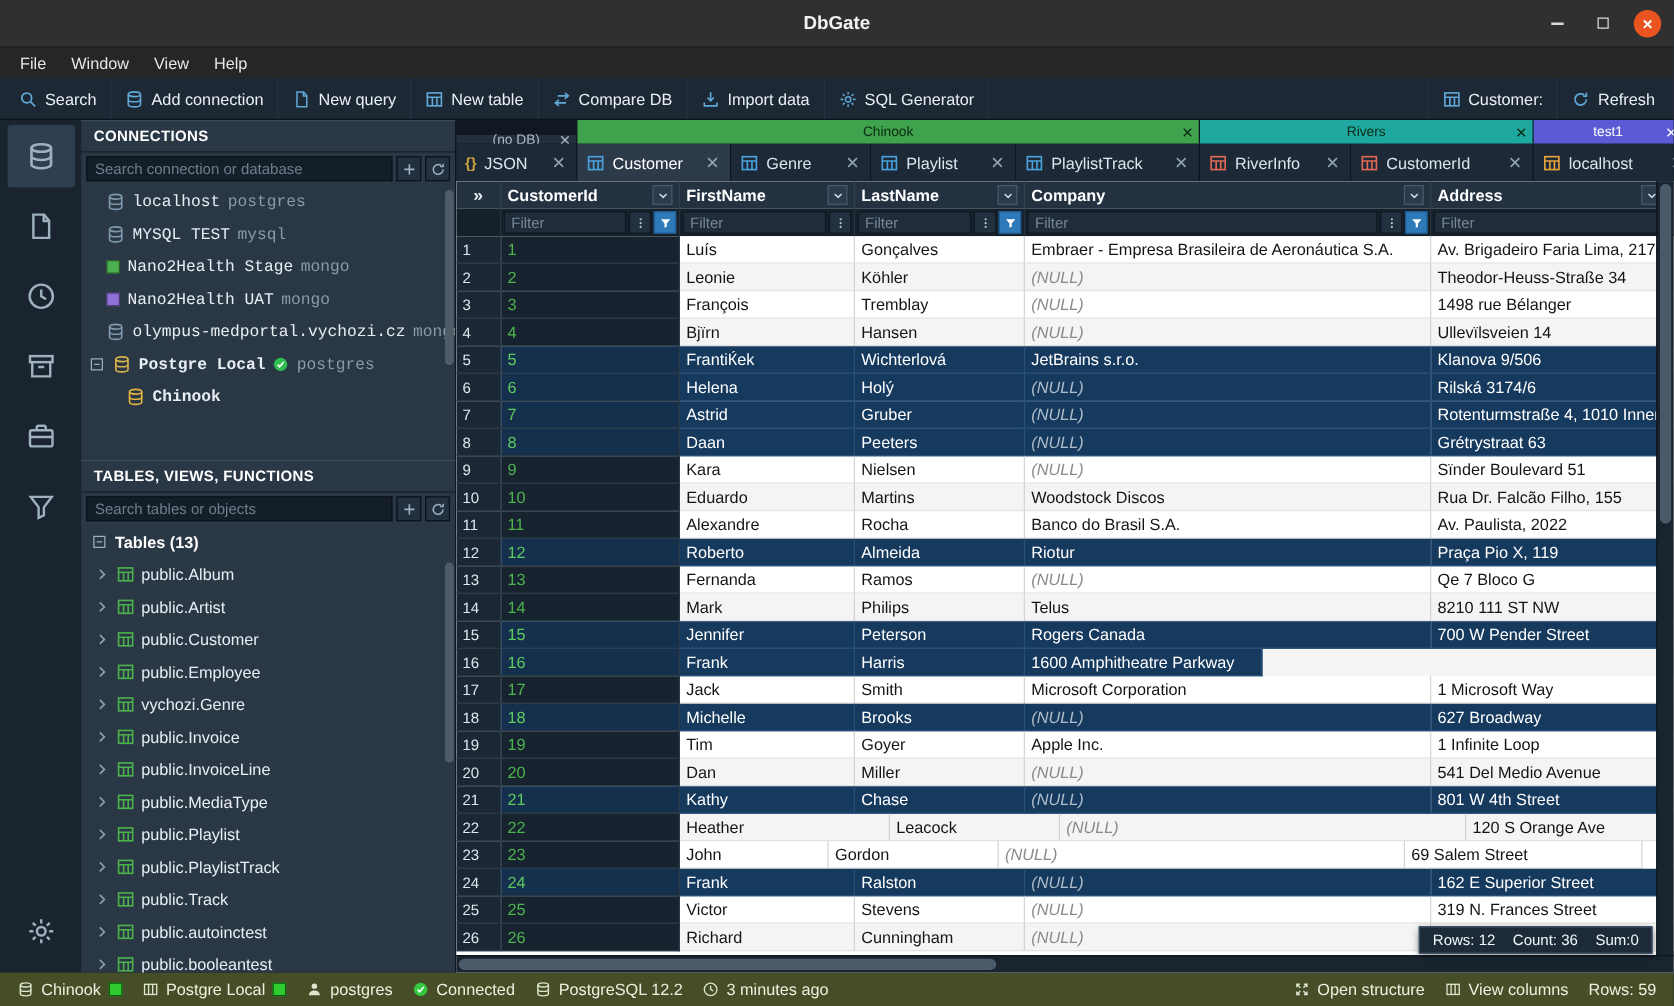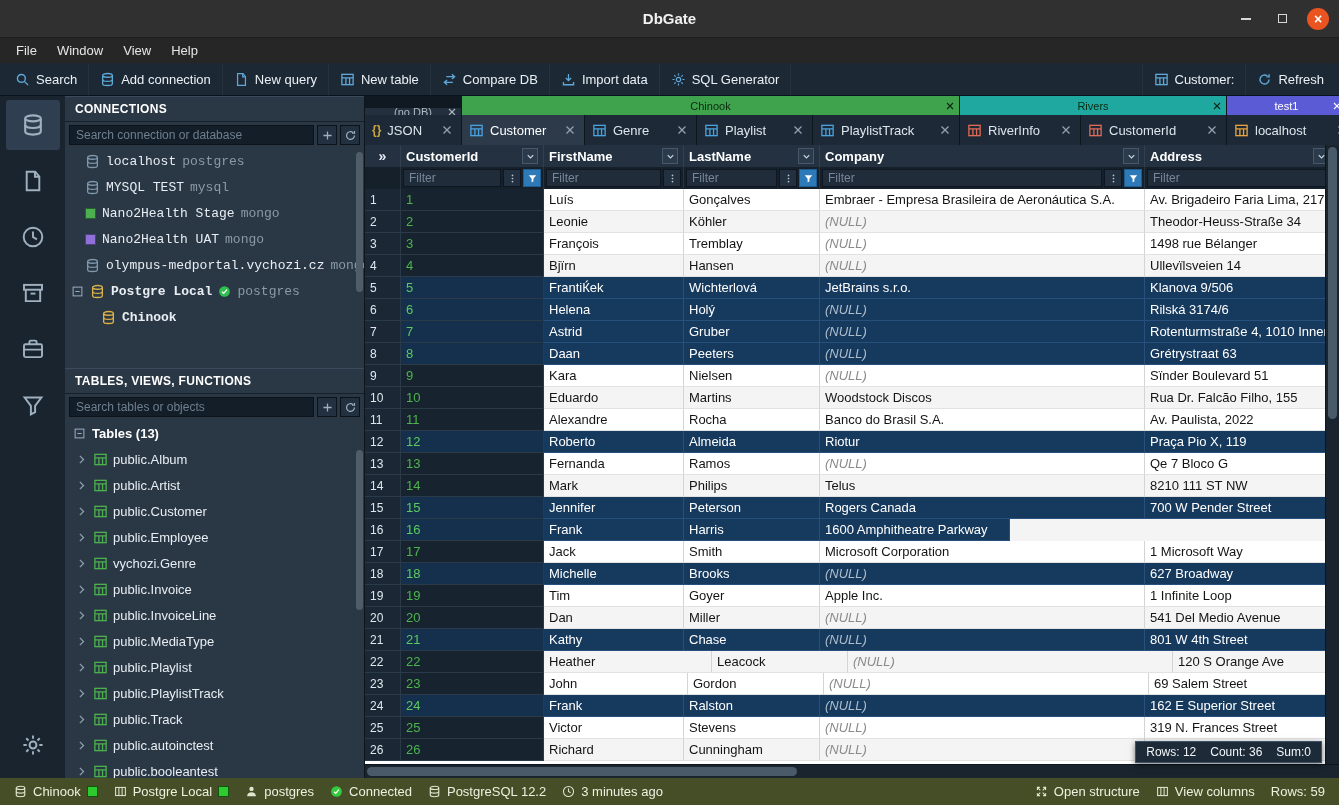--- a/index.html
+++ b/index.html
@@ -1167,21 +1167,21 @@
     <div class="cell gutter" style="width:36px">22</div>
     <div class="cell idcol" style="width:143px">22</div>
               <div class="cell" style="width:168px">Heather</div>
               <div class="cell" style="width:136px">Leacock</div>
               <div class="cell null" style="width:325px">(NULL)</div>
               <div class="cell" style="width:190px">120 S Orange Ave</div>
             </div>
             <div class="grid-row">
     <div class="cell gutter" style="width:36px">23</div>
     <div class="cell idcol" style="width:143px">23</div>
-              <div class="cell" style="width:144px">John</div>
+              <div class="cell" style="width:119px">John</div>
               <div class="cell" style="width:136px">Gordon</div>
               <div class="cell null" style="width:325px">(NULL)</div>
               <div class="cell" style="width:190px">69 Salem Street</div>
             </div>
             <div class="grid-row selected alt">
     <div class="cell gutter" style="width:36px">24</div>
     <div class="cell idcol" style="width:143px">24</div>
               <div class="cell" style="width:140px">Frank</div>
               <div class="cell" style="width:136px">Ralston</div>
               <div class="cell null" style="width:325px">(NULL)</div>

